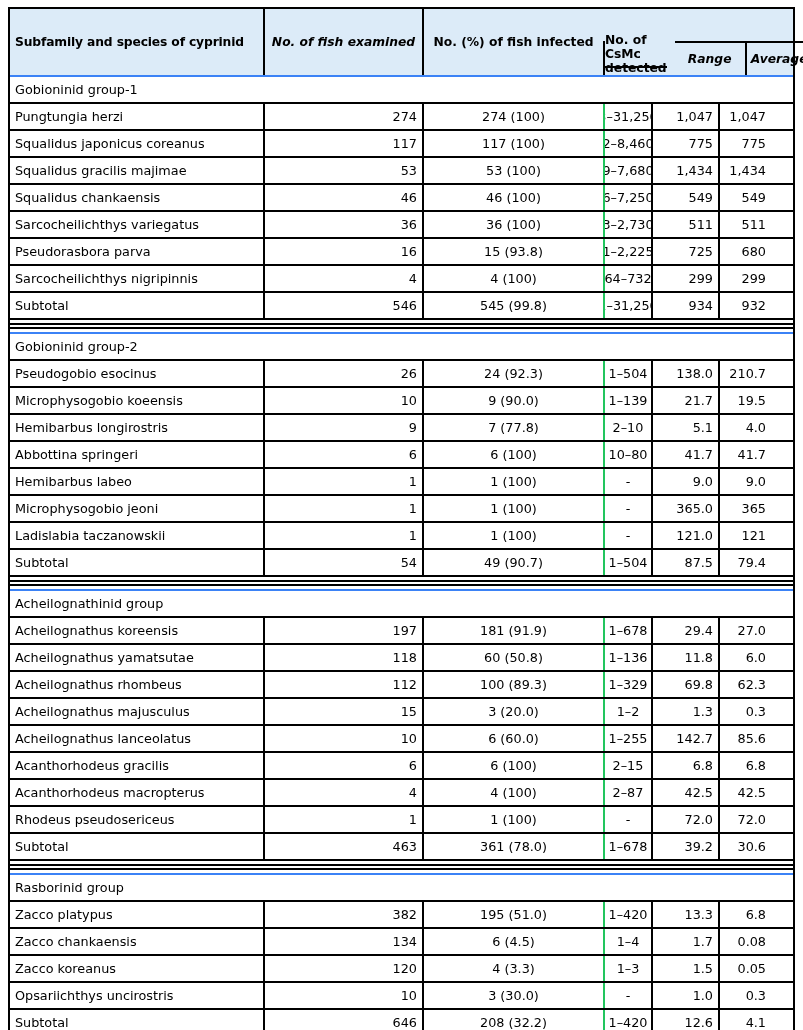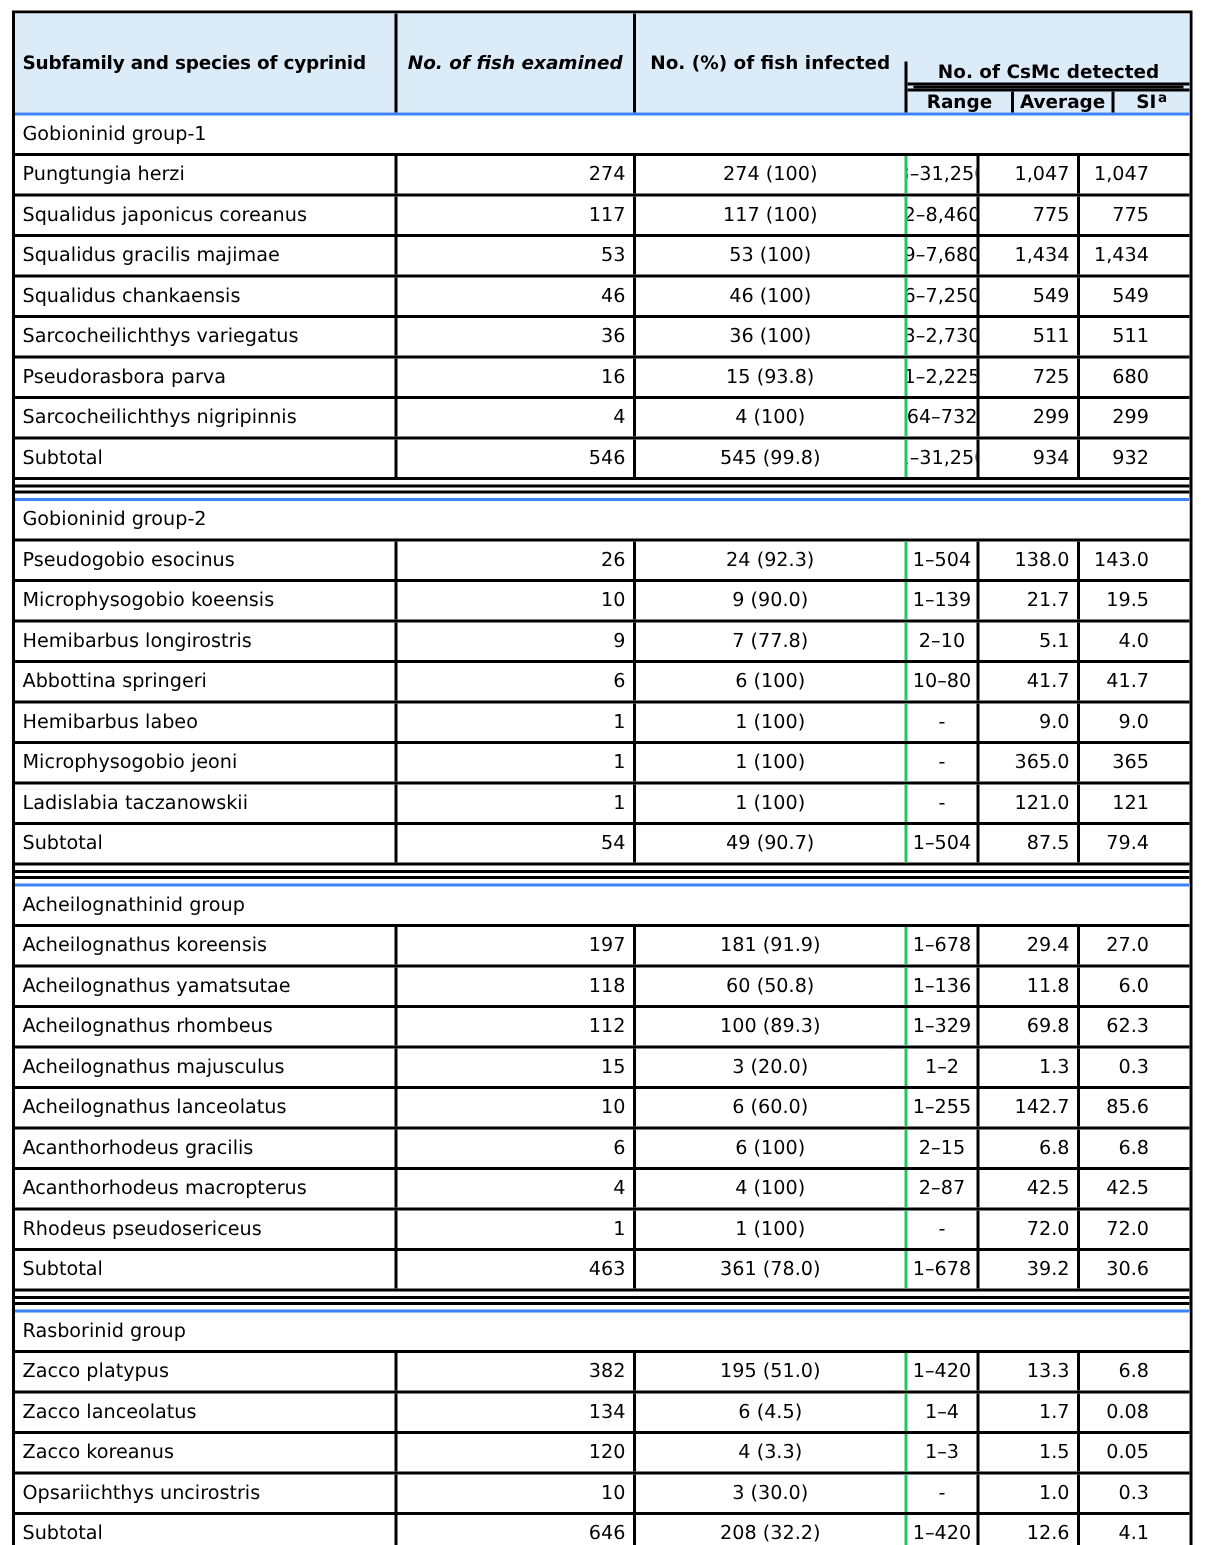--- a/index.html
+++ b/index.html
@@ -23,26 +23,26 @@
     font-size: 12.3px;
     height: 66px;
   }
   .th { display: flex; align-items: center; justify-content: center; text-align: center; }
   .th-species {
     width: 253px; justify-content: flex-start; text-align: left;
     padding-left: 5px; white-space: nowrap; overflow: hidden; letter-spacing: -0.15px;
   }
   .th-examined { width: 159px; border-left: 2px solid #000; font-style: italic; }
   .th-infected { width: 181px; border-left: 2px solid #000; }
-  .th-csmc-block { width: 190px; border-left: 2px solid #000; display: flex; flex-direction: column; margin-top: 32px; }
+  .th-csmc-block { width: 190px; border-left: 2px solid #000; display: flex; flex-direction: row; margin-top: 32px; }
   .csmc-title { height: 27px; display: flex; align-items: center; justify-content: center; border-bottom: 2px solid #000; }
   .csmc-dblrule { height: 8px; display: flex; align-items: center; padding: 0 4px; }
   .csmc-dblrule .rule { height: 2px; width: 100%; background: #000; }
   .csmc-sub { display: flex; border-top: 2px solid #000; flex: 1; }
-  .csmc-sub .th { height: 100%; }
+  .csmc-sub .th { height: 100%; font-style: italic; }
   .th-range { width: 70px; }
   .th-average { width: 67px; border-left: 2px solid #000; }
   .th-si { width: 53px; border-left: 2px solid #000; }
   .th-si sup { font-size: 9px; line-height: 1; margin-left: 1px; transform: translateY(-2px); }
   
   .tbody { font-size: 12.8px; }
   .group-row {
     border-top: 2px solid #3b82f6;
     height: 27px;
     display: flex; align-items: center;
@@ -183,21 +183,21 @@
   <div class="group-row">
     <span>Gobioninid group-2</span>
   </div>
 
   <div class="row">
     <div class="cell c-species">Pseudogobio esocinus</div>
     <div class="cell c-examined">26</div>
     <div class="cell c-infected">24 (92.3)</div>
     <div class="cell c-range">1–504</div>
     <div class="cell c-average">138.0</div>
-    <div class="cell c-si">143.0</div>
+    <div class="cell c-si">210.7</div>
   </div>
 
   <div class="row">
     <div class="cell c-species">Microphysogobio koeensis</div>
     <div class="cell c-examined">10</div>
     <div class="cell c-infected">9 (90.0)</div>
     <div class="cell c-range">1–139</div>
     <div class="cell c-average">21.7</div>
     <div class="cell c-si">19.5</div>
   </div>
@@ -358,21 +358,21 @@
   <div class="row">
     <div class="cell c-species">Zacco platypus</div>
     <div class="cell c-examined">382</div>
     <div class="cell c-infected">195 (51.0)</div>
     <div class="cell c-range">1–420</div>
     <div class="cell c-average">13.3</div>
     <div class="cell c-si">6.8</div>
   </div>
 
   <div class="row">
-    <div class="cell c-species">Zacco lanceolatus</div>
+    <div class="cell c-species">Zacco chankaensis</div>
     <div class="cell c-examined">134</div>
     <div class="cell c-infected">6 (4.5)</div>
     <div class="cell c-range">1–4</div>
     <div class="cell c-average">1.7</div>
     <div class="cell c-si">0.08</div>
   </div>
 
   <div class="row">
     <div class="cell c-species">Zacco koreanus</div>
     <div class="cell c-examined">120</div>

